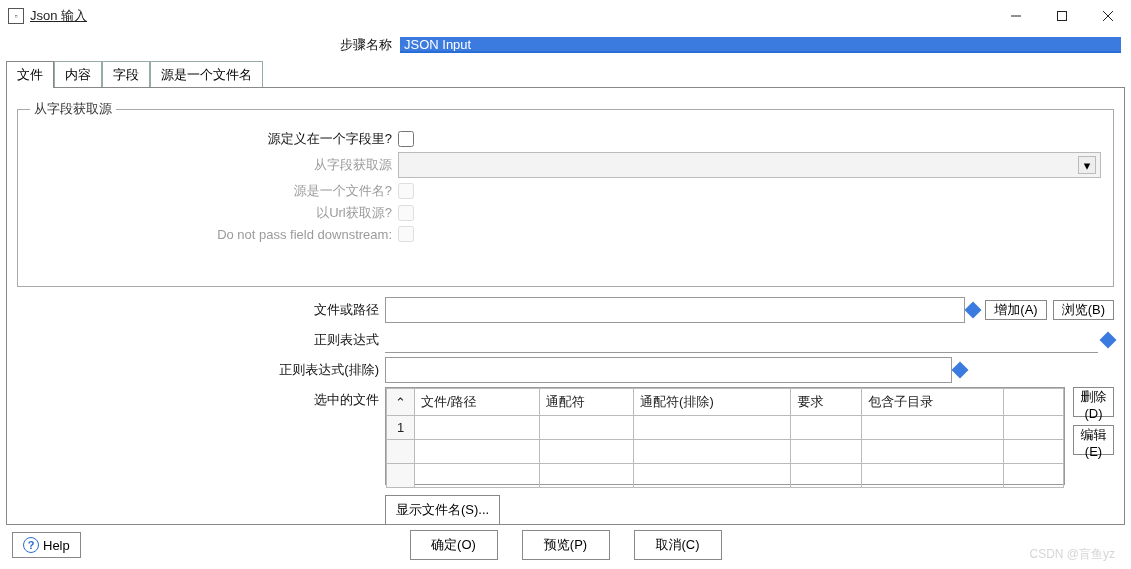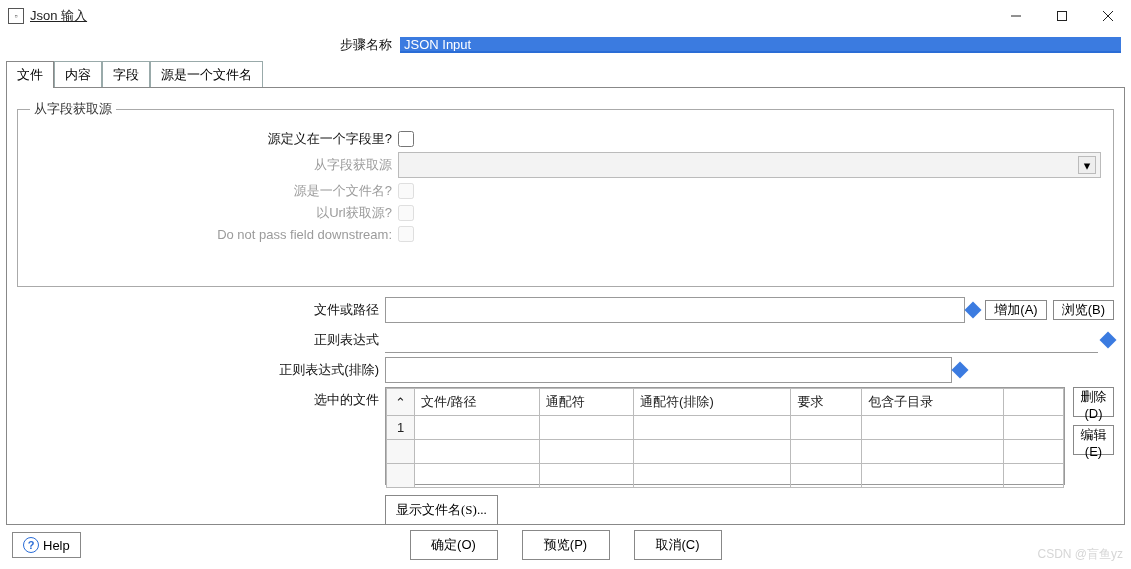--- a/index.html
+++ b/index.html
@@ -47,30 +47,30 @@
 .table-wrap { border:1px solid #999; flex:1; height:98px; }
 table { border-collapse: collapse; width:100%; }
 table th, table td { border:1px solid #bbb; padding:4px 6px; font-weight:normal; text-align:left; height:24px; color:#222;}
 table th { background:#fff; }
 table th.numcol, table td.numcol { width:28px; text-align:center; background:#f7f7f7;}
 table th.hdr-hat { background:#f7f7f7;}
 
 .side-btns { display:flex; flex-direction:column; margin-left:8px; gap:8px;}
 .side-btns button { height:30px; width:41px; border:1px solid #888; background:#fff; cursor:pointer;}
 
-.showfiles { margin-top:6px; height:30px; padding:0 10px; border:1px solid #888; background:#fff; cursor:pointer;font-family:Liberation Serif, serif;}
+.showfiles { margin-top:6px; height:30px; padding:0 10px; border:1px solid #888; background:#fff; cursor:pointer;}
 
 
 .bottom-bar { position:absolute; left:0; right:0; bottom:0; height:48px; display:flex; align-items:center; padding:0 12px;}
 .help-btn { display:flex; align-items:center; gap:4px; border:1px solid #888; padding:4px 10px; cursor:pointer; background:#fff;}
 .help-btn .qicon { width:16px; height:16px; border:1.5px solid #2a6cd6; border-radius:50%; color:#2a6cd6; display:flex; align-items:center; justify-content:center; font-size:11px; font-weight:bold;}
 .bottom-center { position:absolute; left:50%; transform:translateX(-50%); display:flex; gap:24px;}
 .bottom-center button { height:30px; width:88px; border:1px solid #888; background:#fff; cursor:pointer;}
 
-.watermark { position:absolute; right:8px; bottom:6px; color:#d6d6d6; font-size:12px;}
+.watermark { position:absolute; right:16px; bottom:6px; color:#d6d6d6; font-size:12px;}
 </style>
 </head>
 <body>
 
 <div class="titlebar">
   <div class="app-icon">▫</div>
   <div class="title">Json 输入</div>
   <div class="spacer"></div>
   <div class="winbtn">
       <svg width="12" height="12">

